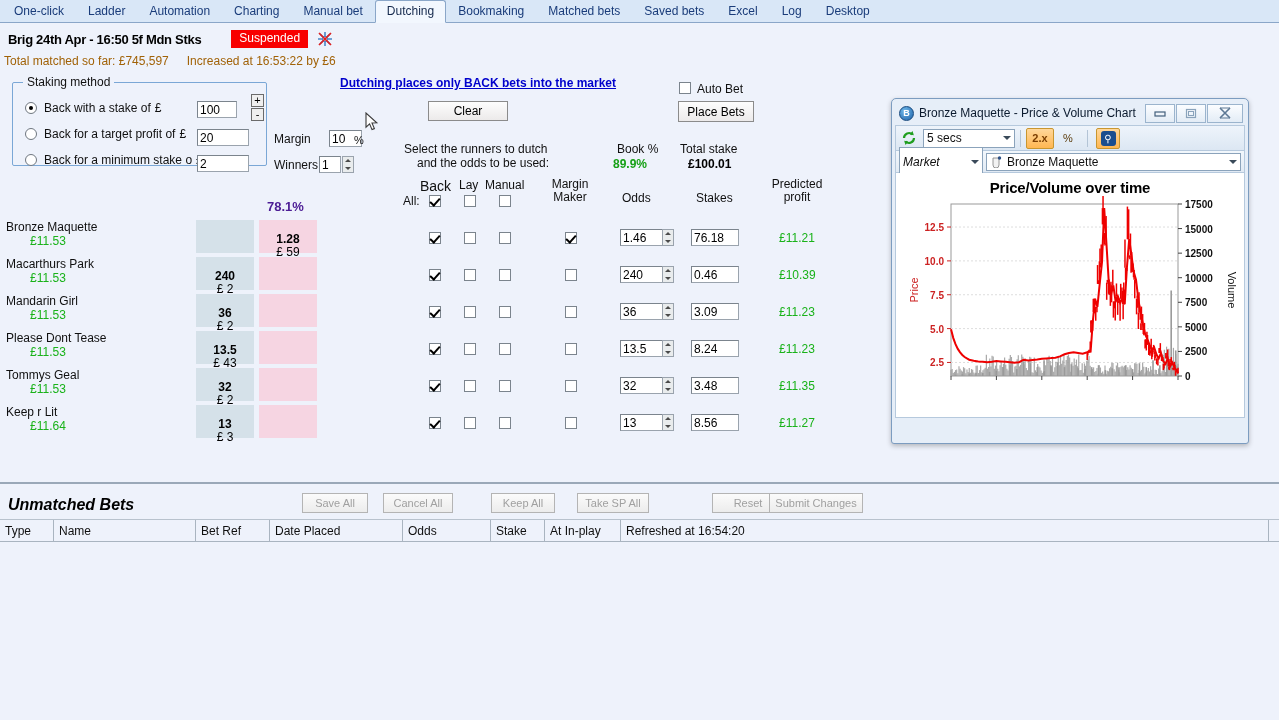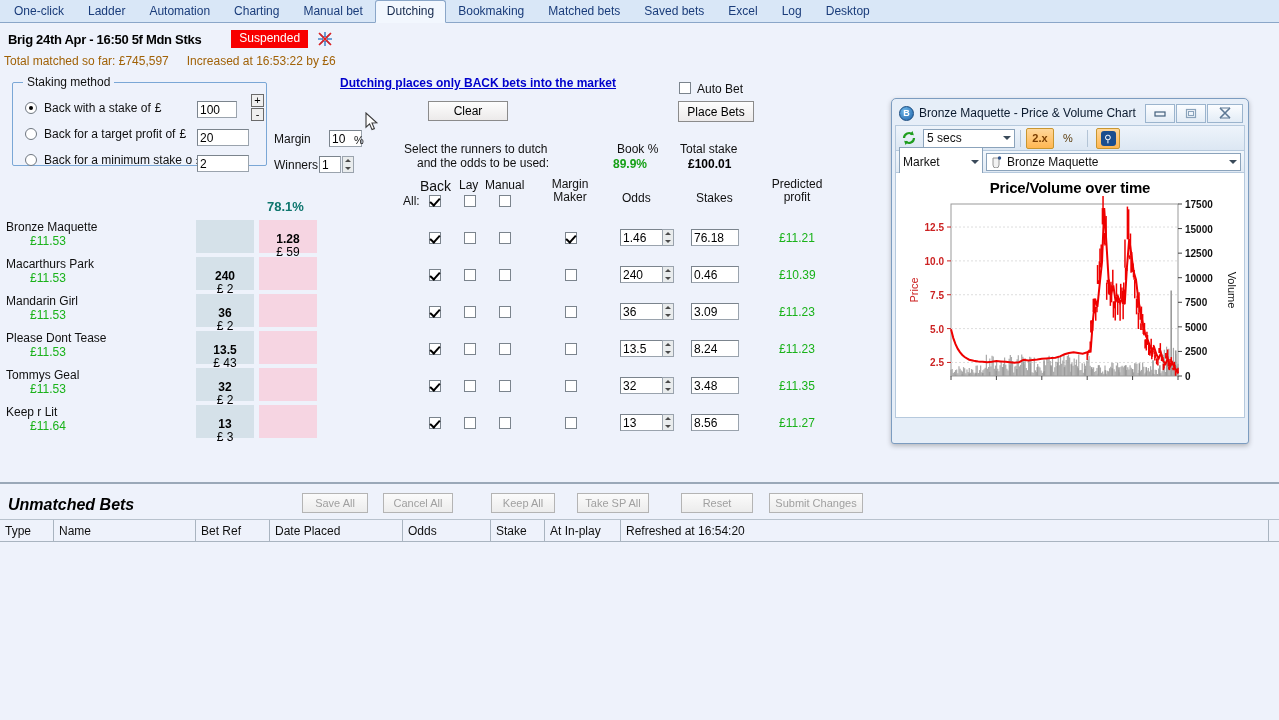--- a/index.html
+++ b/index.html
@@ -174,21 +174,21 @@
   }
   .spin .dn::after {
     content:""; border-left:3px solid transparent; border-right:3px solid transparent;
     border-top:3px solid #4a4a4a;
   }
   .winners-spin { left:342px; top:156px; }
 
   .pct781 {
     position:absolute;
     left:267px; top:199px;
-    color:#0f766e;
+    color:#4c1d95;
     font-weight:bold;
     font-size:13px;
   }
 
   
   .dutch-link {
     position:absolute;
     left:340px; top:76px;
     color:#0000cc;
     font-weight:bold;
@@ -383,21 +383,21 @@
   .cw-row2 {
     height:22px;
     background:linear-gradient(#f2f7fc,#e1eaf4);
     border:1px solid #b6c9dd;
     border-top:none;
     display:flex; align-items:center;
     padding:0 3px;
   }
   .mkt-sel {
     width:84px;height:30px;border:1px solid #8ba3bb;background:#fff;
-    display:flex;align-items:center;padding:0 3px;font-size:12px;flex:0 0 auto;cursor:default;
+    display:flex;align-items:center;padding:0 3px;font-size:12px;flex:0 0 auto;cursor:default;font-style:italic;
   }
   .mkt-sel .caret{margin-left:auto;}
   .runner-sel {
     flex:1 1 auto;height:18px;border:1px solid #8ba3bb;background:#fff;
     display:flex;align-items:center;padding:0 3px;font-size:12px;margin-left:3px;cursor:default;
   }
   .runner-sel .caret{margin-left:auto;}
   .cup { width:13px;height:13px;margin-right:4px;flex:0 0 auto; }
 
   .cw-plotarea {
@@ -1215,21 +1215,21 @@
 </div>
 
 <div class="bottom">
   <div class="bottom-bar">
     <span class="unmatched-lbl">Unmatched Bets</span>
     <span id="bbtns">
         <span class="bbtn" style="left: 302px; width: 66px;">Save All</span>
         <span class="bbtn" style="left: 383px; width: 70px;">Cancel All</span>
         <span class="bbtn" style="left: 491px; width: 64px;">Keep All</span>
         <span class="bbtn" style="left: 577px; width: 72px;">Take SP All</span>
-        <span class="bbtn" style="left: 681px; width: 72px;">Reset</span>
+        <span class="bbtn" style="left: 712px; width: 72px;">Reset</span>
         <span class="bbtn" style="left: 769px; width: 94px;">Submit Changes</span>
       </span>
   </div>
   <div class="thead" id="thead">
       <div class="th" style="width: 54px;">Type</div>
       <div class="th" style="width: 142px;">Name</div>
       <div class="th" style="width: 74px;">Bet Ref</div>
       <div class="th" style="width: 133px;">Date Placed</div>
       <div class="th" style="width: 88px;">Odds</div>
       <div class="th" style="width: 54px;">Stake</div>

